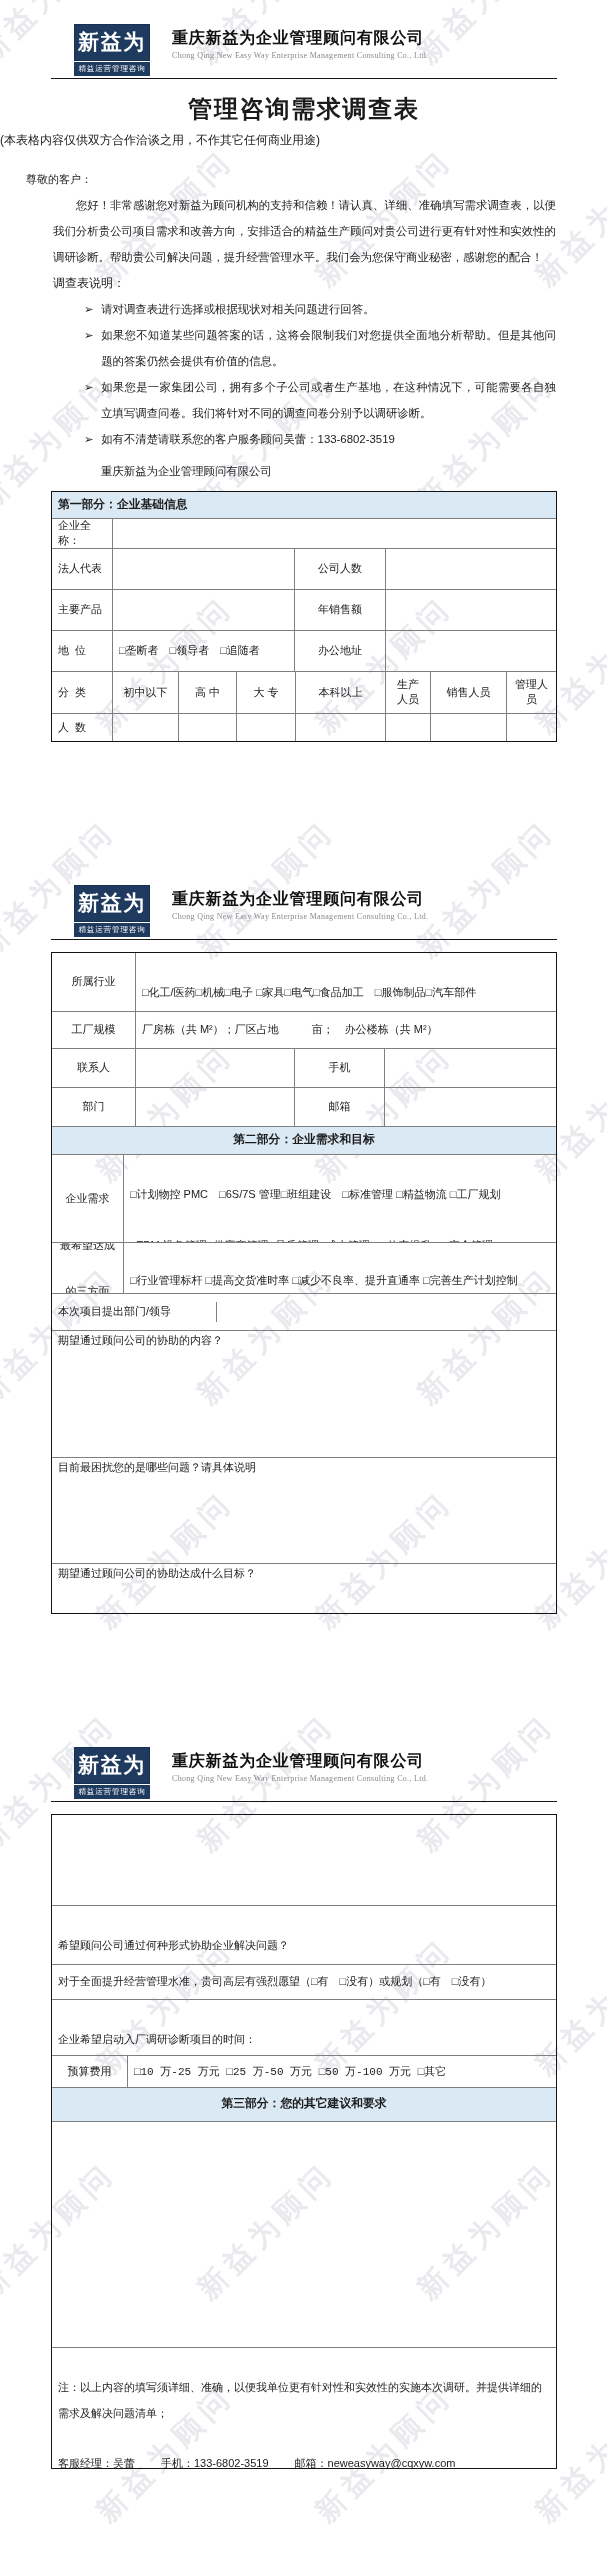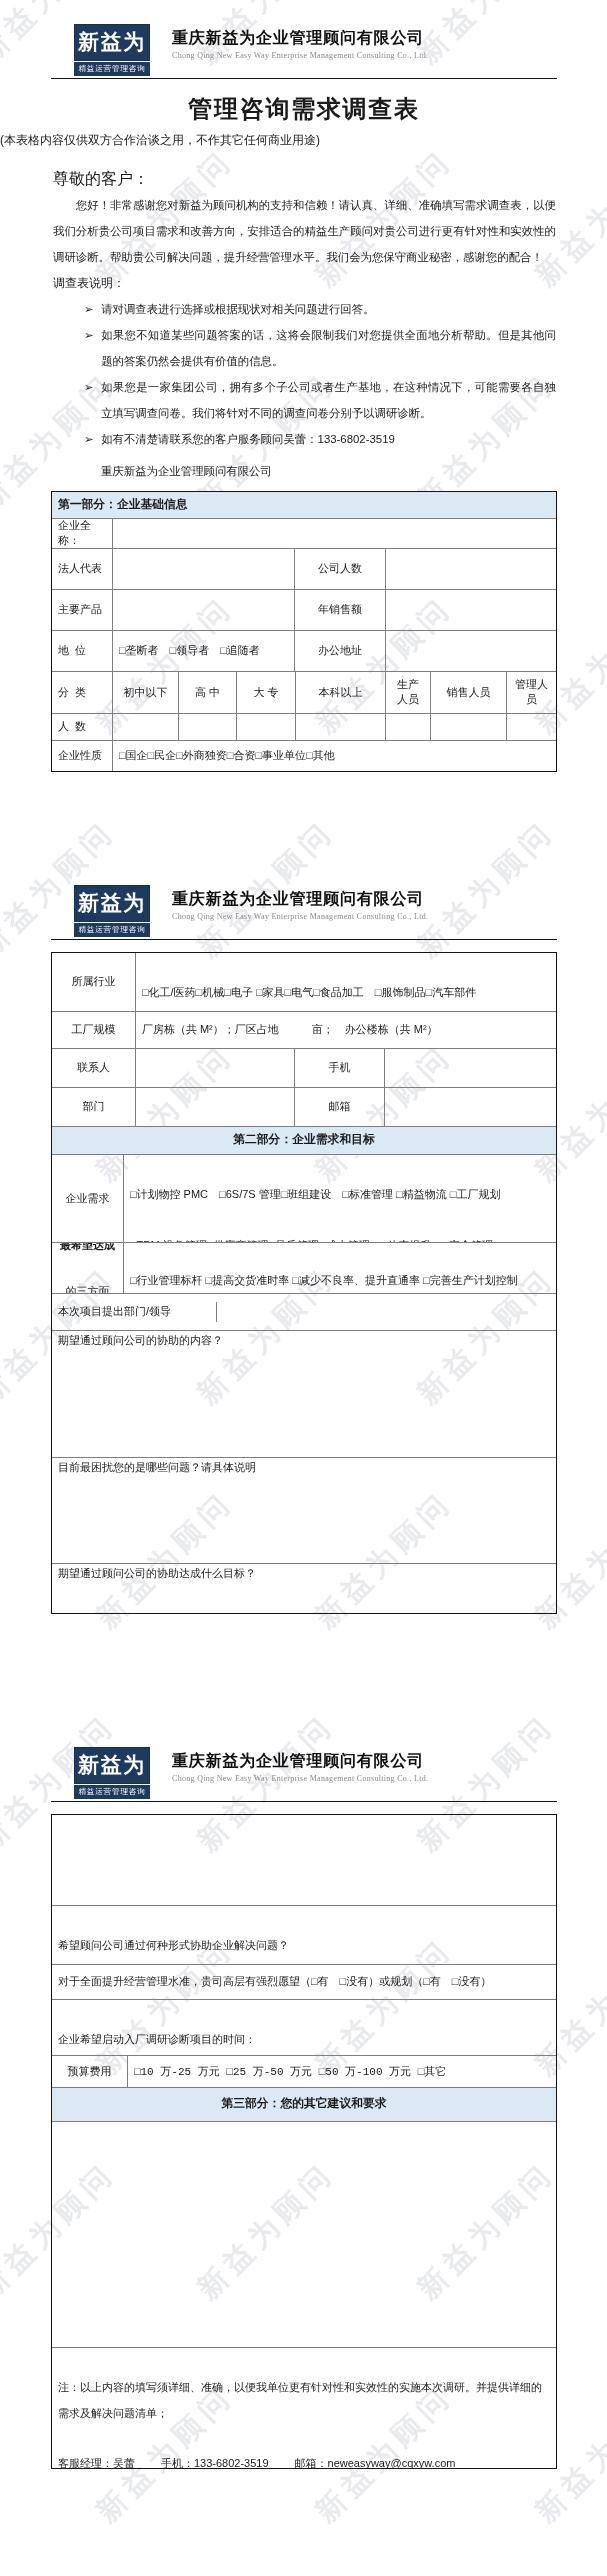--- a/index.html
+++ b/index.html
@@ -22,21 +22,21 @@
               margin-top:1.7px; letter-spacing:0.8px; }
   .company { margin-top:4.2px; }
   .company-cn { font-family:"Liberation Serif","DejaVu Serif",serif; font-size:16px;
                 font-weight:600; letter-spacing:0.8px; color:#111; }
   .company-en { font-family:"Liberation Serif","DejaVu Serif",serif; font-size:8px;
                 color:#8a8a8a; margin-top:2.5px; letter-spacing:0.3px; }
   .header-rule { margin:2.5px 51px 0; border-bottom:1.7px solid #151515; }
   
   h1 { margin-top:13.5px; text-align:center; font-size:24px; font-weight:bold; letter-spacing:1.7px; }
   .subtitle { margin-top:7.6px; text-align:left; font-size:12px; color:#222; }
-  .salutation { margin:17px 52px 0 53px; font-size:16px; line-height:26px; }
+  .salutation { margin:17px 52px 0 26px; font-size:11px; line-height:26px; }
   .intro { margin:0 52px 0 53px; font-size:11.4px; line-height:26px; text-indent:2em; text-align:justify; }
   .notes-title { margin:0 52px 0 53px; font-size:12px; line-height:26px; }
   .notes { margin:0 52px 0 84px; }
   .note-item { display:flex; gap:7.6px; font-size:11.4px; line-height:26px; text-align:justify; }
   .note-item .bullet { flex:0 0 auto; }
   .signature { margin:11.8px 0 0 101px; font-size:11.4px; }
   
   .tbl { margin:11.8px 51px 0; width:506px; border:1.7px solid #141414; font-size:11px; background:transparent; }
   .tr { display:flex; border-bottom:0.8px solid #7f7f7f; }
   .tr:last-child { border-bottom:none; }
@@ -175,24 +175,20 @@
     <div class="tr" style="height:27px;">
       <div class="td w72">人  数</div>
       <div class="td w78"></div>
       <div class="td w69"></div>
       <div class="td w70"></div>
       <div class="td w107"></div>
       <div class="td w53"></div>
       <div class="td wq90"></div>
       <div class="td grow"></div>
     </div>
-    <div class="tr" style="height:30px;">
-      <div class="td w72">企业性质</div>
-      <div class="td grow">□国企□民企□外商独资□合资□事业单位□其他</div>
-    </div>
   </div>
 </section>
 
 <section class="page" style="top:861px; height:861px;">
   <header class="doc-header">
     <div class="logo">
       <div class="logo-main">新益为</div>
       <div class="logo-sub">精益运营管理咨询</div>
     </div>
     <div class="company">
@@ -237,21 +233,21 @@
         <div class="lines">
           <div>□计划物控 PMC　□6S/7S 管理□班组建设　□标准管理 □精益物流 □工厂规划</div>
           <div>□TPM 设备管理□供应商管理□品质管理□成本管理　□效率提升　□安全管理</div>
           
         </div>
       </div>
     </div>
     <div class="tr" style="height:51px;">
       <div class="td w85 ctr">
         <div class="lines" style="text-align:center;">
-          <div style="line-height:22px;font-weight:bold;">最希望达成</div>
+          <div style="line-height:22px;">最希望达成</div>
           <div style="line-height:22px;">的三方面</div>
         </div>
       </div>
       <div class="td grow top">
         <div class="lines">
           <div style="line-height:23px;">□行业管理标杆 □提高交货准时率 □减少不良率、提升直通率 □完善生产计划控制</div>
           
         </div>
       </div>
     </div>

